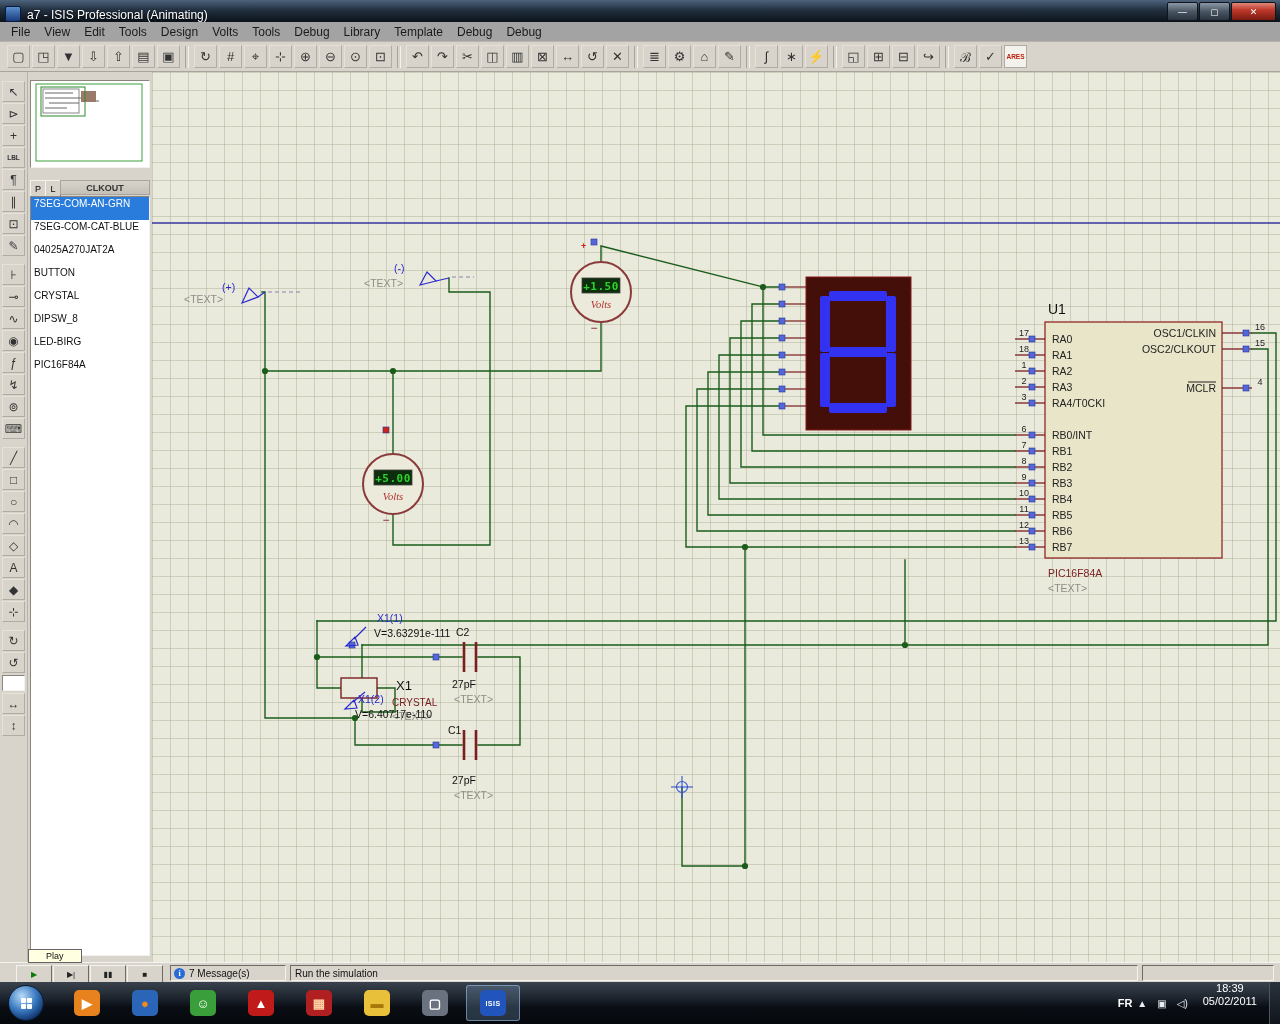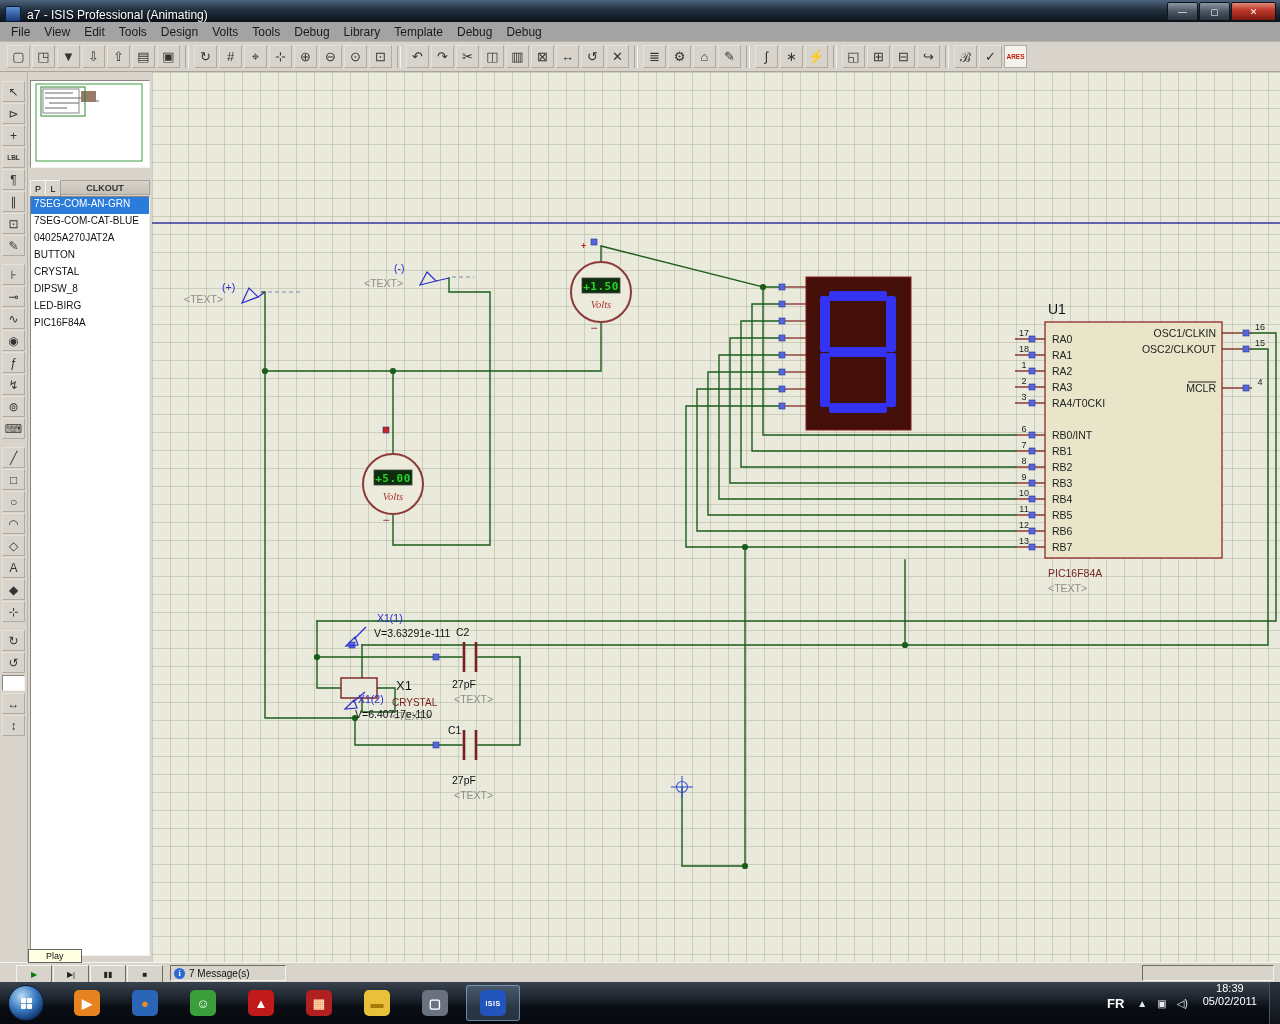--- a/index.html
+++ b/index.html
@@ -47,21 +47,21 @@
   .sidepanel{position:absolute;left:28px;top:72px;width:124px;height:890px;background:#d8d4cc}
   .overview{position:absolute;left:2px;top:8px;width:118px;height:86px;background:#fff;
     border:1px solid;border-color:#8a867e #f4f2ee #f4f2ee #8a867e}
   .plbtn{position:absolute;width:14px;height:15px;font-size:9px;display:flex;align-items:center;justify-content:center;
     background:#d8d4cc;border:1px solid;border-color:#f4f2ee #6f6b63 #6f6b63 #f4f2ee;top:108px}
   .dev-header{position:absolute;left:32px;top:108px;width:90px;height:15px;
     background:linear-gradient(#d8d4cc,#c4c0b8);border:1px solid #a8a49c;font-size:9px;font-weight:bold;color:#333;
     display:flex;align-items:center;justify-content:center;box-sizing:border-box}
   .device-list{position:absolute;left:2px;top:124px;width:120px;height:760px;background:#fff;
     border:1px solid;border-color:#8a867e #f4f2ee #f4f2ee #8a867e;overflow:hidden;box-sizing:border-box}
-  .dev-item{height:17px;line-height:13px;padding-left:3px;font-size:10px;color:#111;white-space:nowrap}
+  .dev-item{height:23px;line-height:13px;padding-left:3px;font-size:10px;color:#111;white-space:nowrap}
   .dev-item.selected{background:#2a7cdc;color:#fff}
 
   
   .canvas{position:absolute;left:152px;top:72px;width:1128px;height:890px;background-color:#e9e9dc;
     background-image:linear-gradient(to right,rgba(150,155,125,.35) 1px,transparent 1px),
                      linear-gradient(to bottom,rgba(150,155,125,.35) 1px,transparent 1px);
     background-size:18px 18px;overflow:hidden}
   svg.circuit{position:absolute;left:0;top:0;width:1128px;height:890px}
   svg text{font-family:"Liberation Sans",sans-serif}
   .lcdtext{font-family:"DejaVu Sans Mono",monospace;font-weight:bold;letter-spacing:.5px}
@@ -94,21 +94,21 @@
     background:radial-gradient(circle at 38% 30%,#b8dcf8,#3a7ac0 45%,#0d2f66 80%);border:1px solid #0a1a30;box-sizing:border-box}
   .flag{position:absolute;left:12px;top:12px;width:5px;height:5px;background:#fff;border-radius:1px;
     box-shadow:6px 0 0 #fff,0 6px 0 #fff,6px 6px 0 #fff}
   .tb-apps{display:flex;margin-left:14px}
   .tb-app{width:54px;height:36px;margin:0 2px;display:flex;align-items:center;justify-content:center;border-radius:3px}
   .tb-app.active{background:rgba(140,180,220,.25);border:1px solid rgba(160,200,240,.55);box-sizing:border-box}
   .app-ic{width:26px;height:26px;border-radius:5px;display:flex;align-items:center;justify-content:center;
     font-size:13px;font-weight:bold}
   .app-ic.multi{font-size:7px;letter-spacing:.5px}
   .tray{margin-left:auto;display:flex;align-items:center;color:#fff}
-  .lang{font-size:13px;margin:0 8px;font-weight:bold}
+  .lang{font-size:11px;margin:0 0;font-weight:bold}
   .tray-ic{font-size:10px;margin:0 5px;color:#e8ecf2}
   .clock{text-align:center;font-size:11px;line-height:13px;margin:0 12px 16px 10px}
   .showdesk{width:10px;height:42px;border-left:1px solid #4a5560;background:linear-gradient(#2a323c,#10151c)}
 </style>
 </head>
 <body>
 
 <div class="titlebar" data-name="title-bar">
   <div class="app-icon" data-name="isis-app-icon"></div>
   <div class="title-text" data-name="window-title">a7 - ISIS Professional (Animating)</div>
@@ -450,20 +450,21 @@
   <div class="simctrl" id="simctrl" data-name="animation-controls">
       <div class="simbtn" data-name="play-button">▶</div>
       <div class="simbtn" data-name="step-button">▶|</div>
       <div class="simbtn" data-name="pause-button">▮▮</div>
       <div class="simbtn" data-name="stop-button">■</div>
     </div>
   <div class="msgbox" data-name="message-box">
     <span class="infoicon" data-name="info-icon">i</span>
     <span data-name="message-count">7 Message(s)</span>
   </div>
+  <div class="statusbox" data-name="simulation-status">Run the simulation</div>
   <div class="rightbox" data-name="status-spare-box"></div>
 </div>
 
 <div class="taskbar" data-name="windows-taskbar">
   <div class="orb" data-name="start-button">
       <div class="flag" data-name="windows-flag-icon"></div>
     </div>
   <div class="tb-apps" id="tbapps" data-name="taskbar-apps">
       <div class="tb-app" data-name="taskbar-windows-media-player">
         <div class="app-ic" data-name="windows-media-player-icon" style="background: rgb(232, 130, 30); color: rgb(255, 255, 255);">▶</div>

